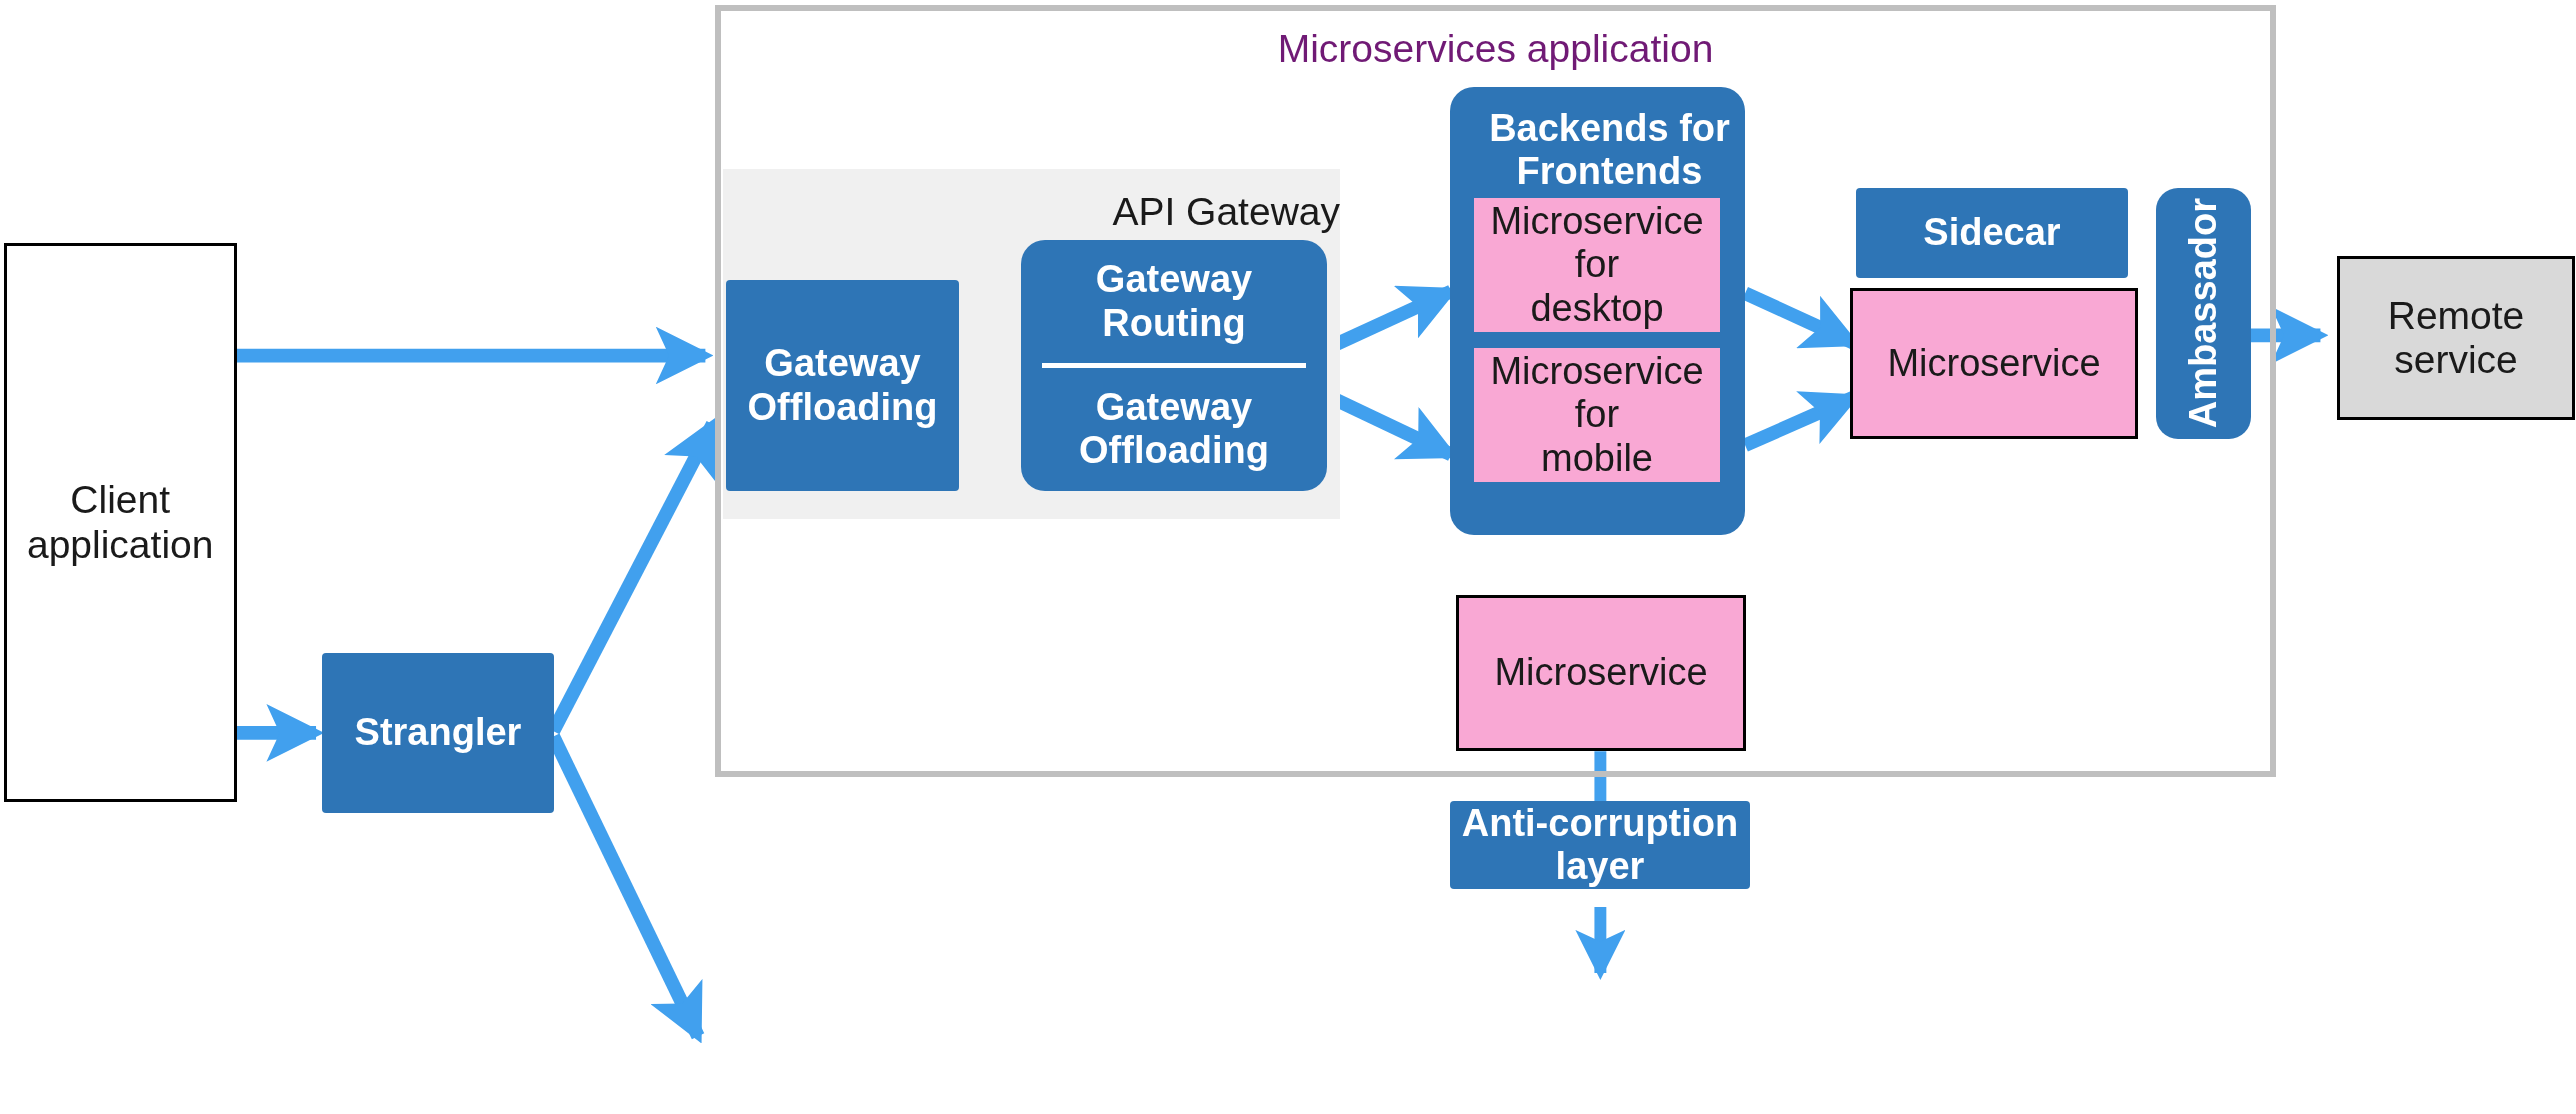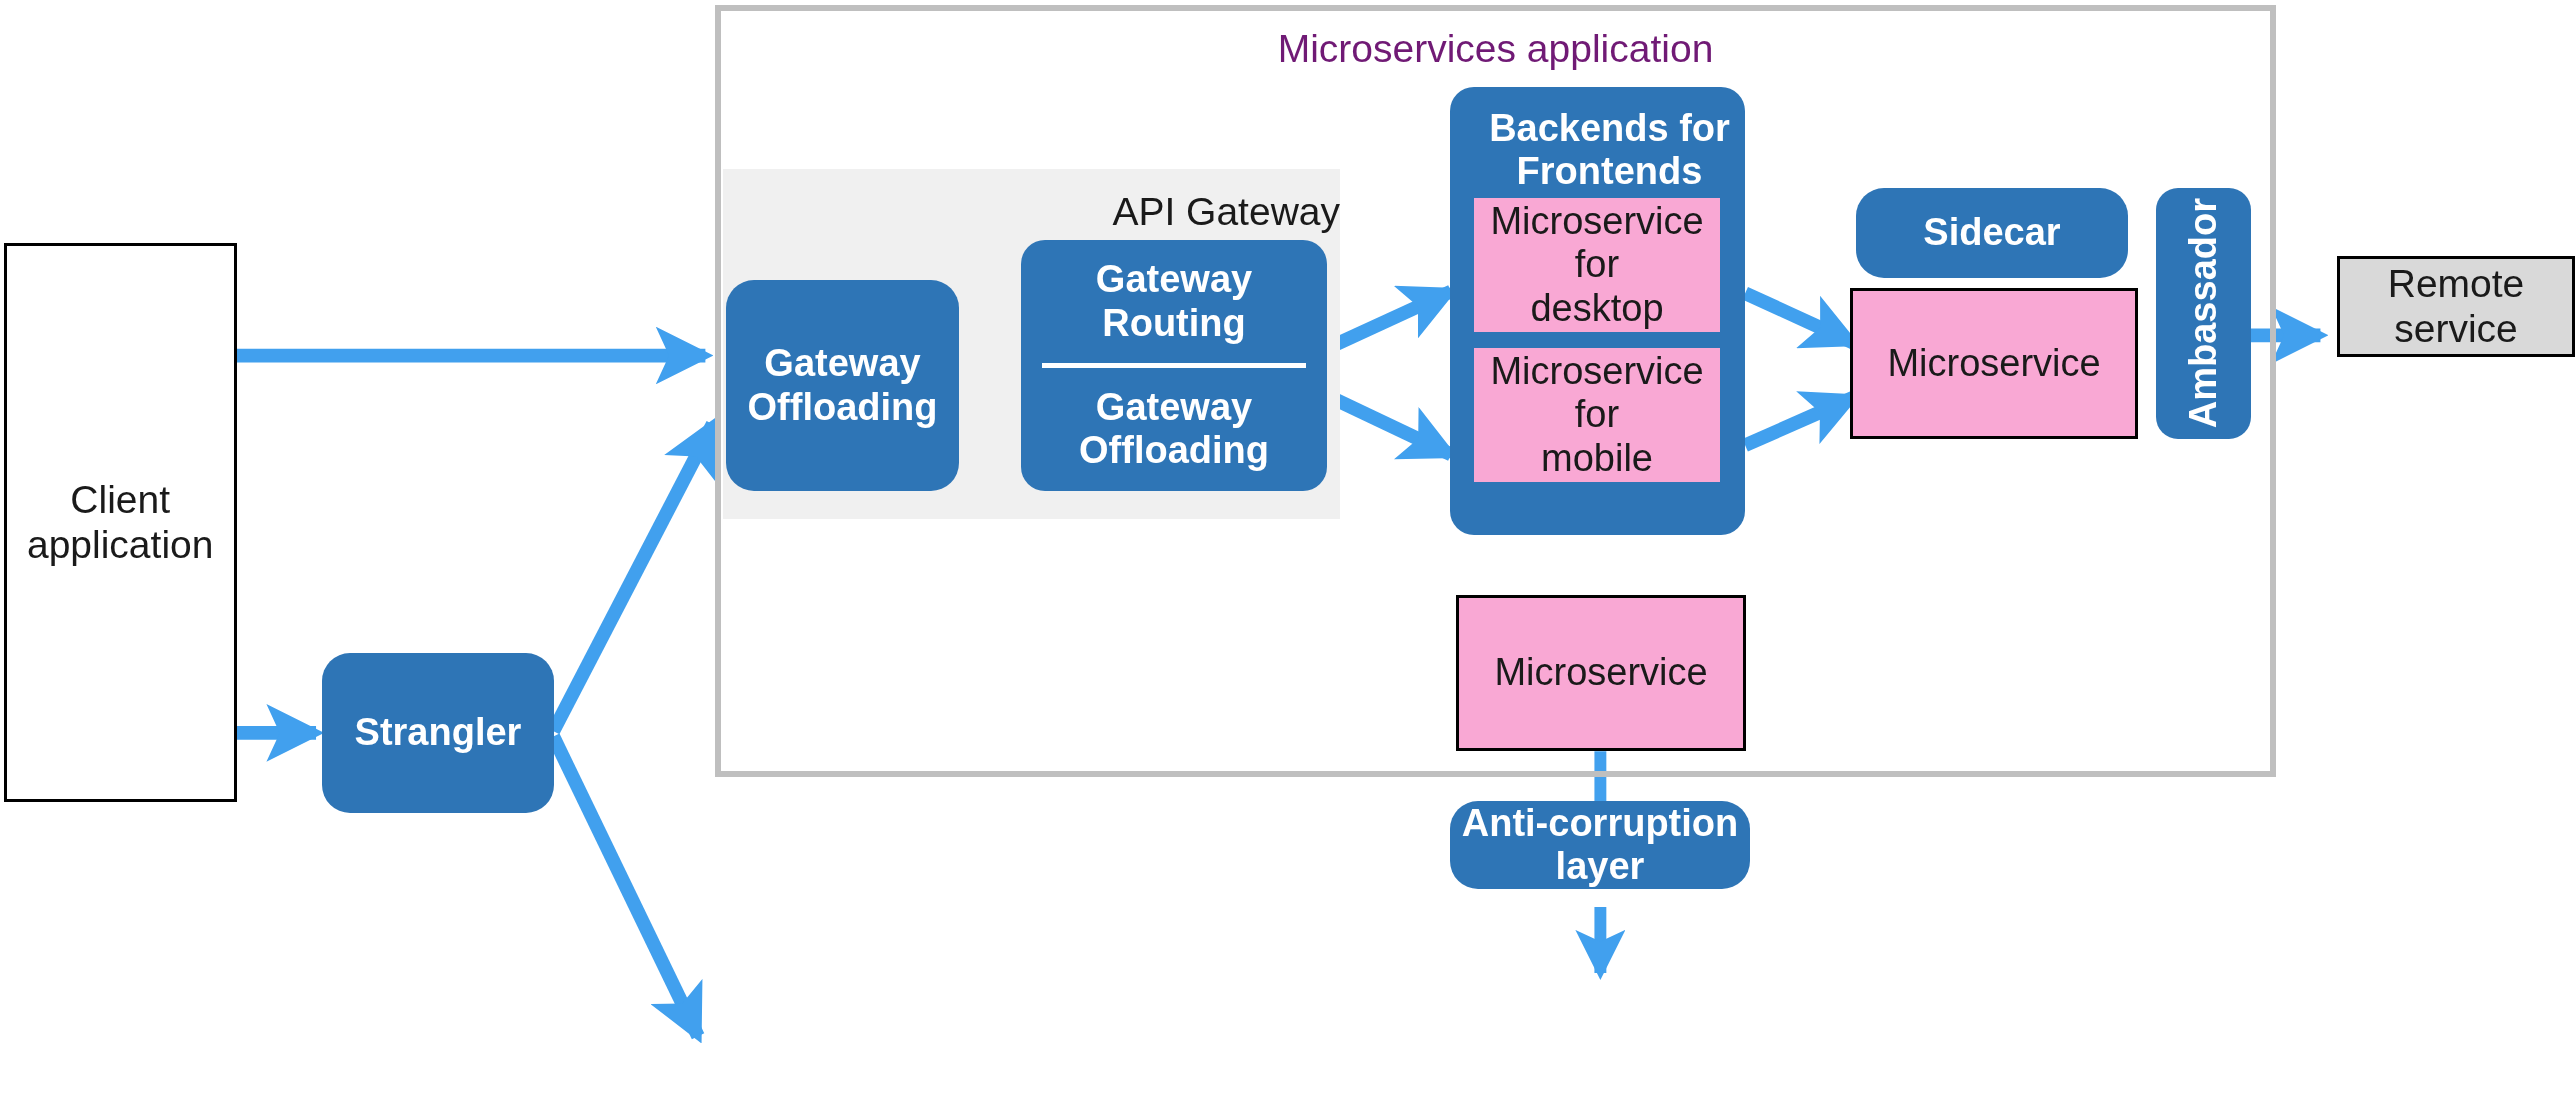--- a/index.html
+++ b/index.html
@@ -54,21 +54,21 @@
     left: 0;
     text-align: right;
     font-size: 39px;
     color: #1a1a1a;
   }
   
   .blue {
     background: #2E75B6;
     color: #ffffff;
     font-weight: bold;
-    border-radius: 28px;
+    border-radius: 4px;
     font-size: 38px;
   }
   .blue-split {
     background: #2E75B6;
     border-radius: 24px;
     flex-direction: column;
     padding: 0;
   }
   .blue-split .half {
     flex: 1 1 50%;
@@ -238,21 +238,21 @@
   </div>
 
   <div class="box micro-light bordered" style="left:1850px; top:288px; width:288px; height:151px;">
     <span>Microservice</span>
   </div>
 
   <div class="box blue" style="left:2156px; top:188px; width:95px; height:251px; border-radius:22px;">
     <span class="vert-label">Ambassador</span>
   </div>
 
-  <div class="box plain-grey" style="left:2337px; top:256px; width:238px; height:101px;">
+  <div class="box plain-grey" style="left:2337px; top:256px; width:238px; height:164px;">
     <span>
       <span>Remote</span><br>
       <span>service</span>
     </span>
   </div>
 
   <div class="box plain-white" style="left:3.7px; top:243px; width:233px; height:559px;">
     <span>
       <span>Client</span><br>
       <span>application</span>

